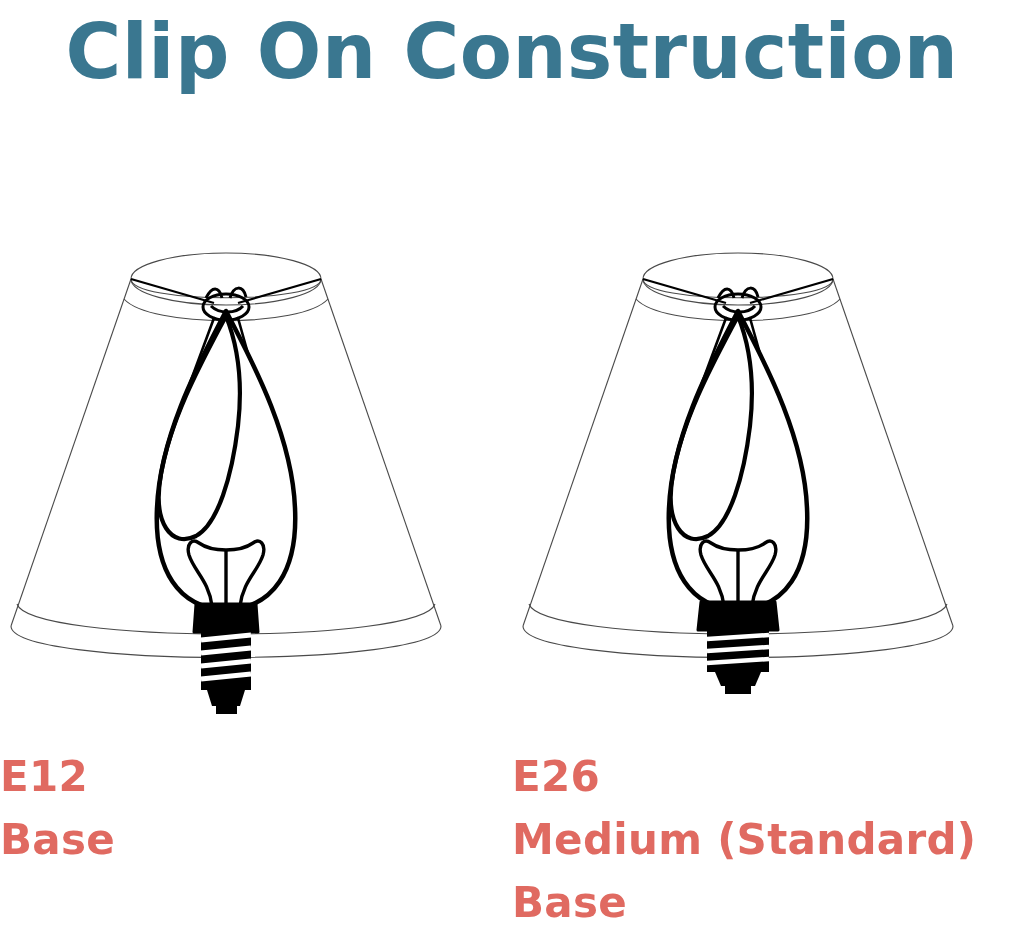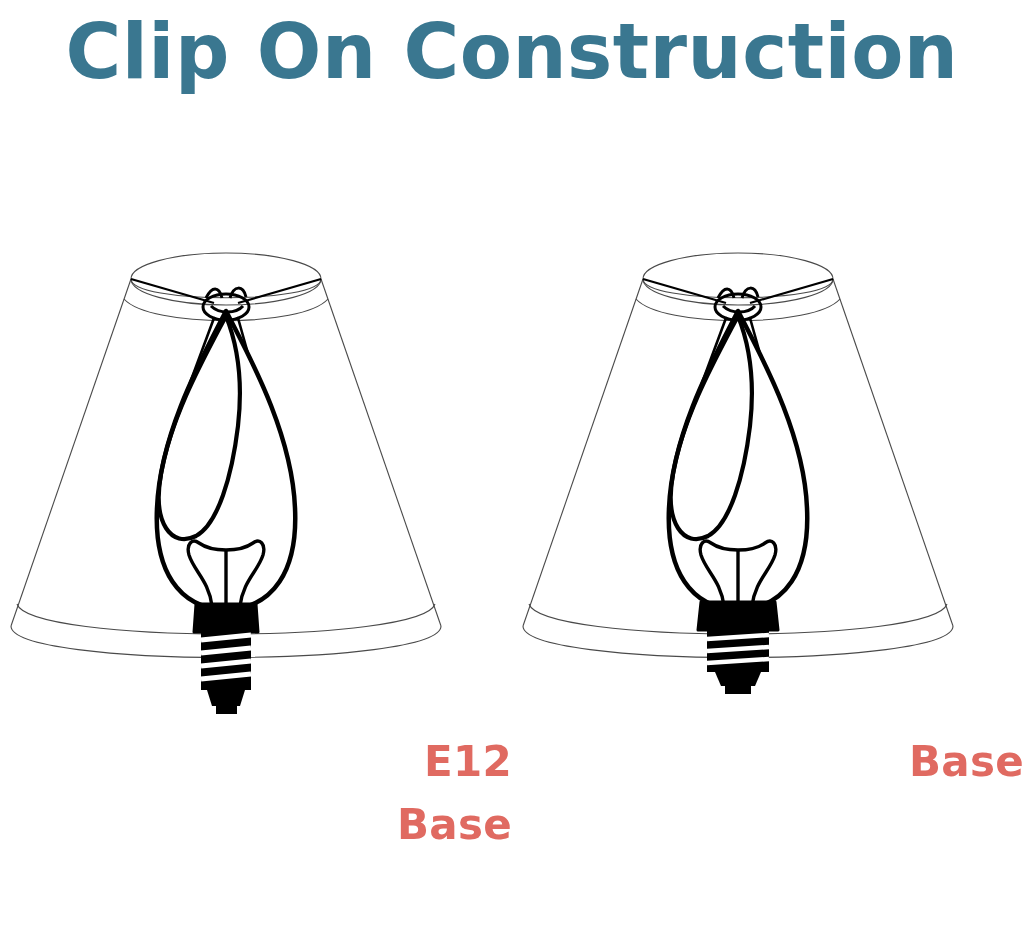--- a/index.html
+++ b/index.html
@@ -74,23 +74,23 @@
   
   .captions {
     position: absolute;
     left: 0;
     top: 730px;
     width: 1024px;
     height: 203px;
   }
   .caption {
     position: absolute;
-    top: 0;
+    top: 15px;
     width: 512px;
-    text-align: right;
+    text-align: left;
   }
   .caption-left  { left: 0px; }
   .caption-right { left: 512px; }
   .caption-line {
     font-family: "DejaVu Sans", sans-serif;
     font-weight: bold;
     font-size: 42px;
     line-height: 63px;
     color: #e06a61;
     letter-spacing: 0.3px;
@@ -268,17 +268,19 @@
   </div>
 
   <div class="captions">
 
     <div class="caption caption-left">
       <div class="caption-line code">E12</div>
       <div class="caption-line">Base</div>
     </div>
 
     <div class="caption caption-right">
+      <div class="caption-line code">E26</div>
+      <div class="caption-line">Medium (Standard)</div>
       <div class="caption-line">Base</div>
     </div>
   </div>
 
 </div>
 
 </body></html>

